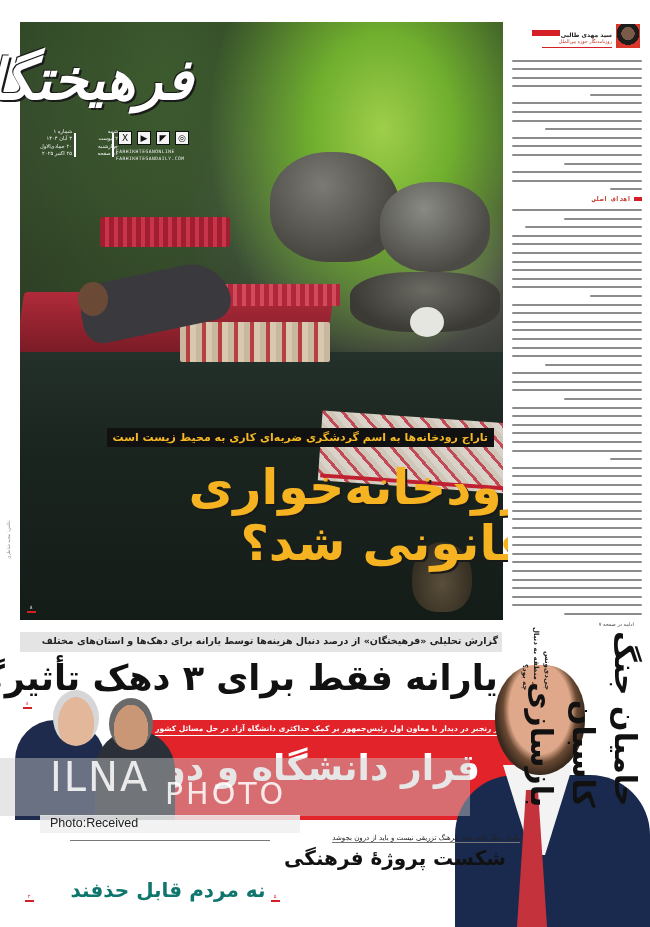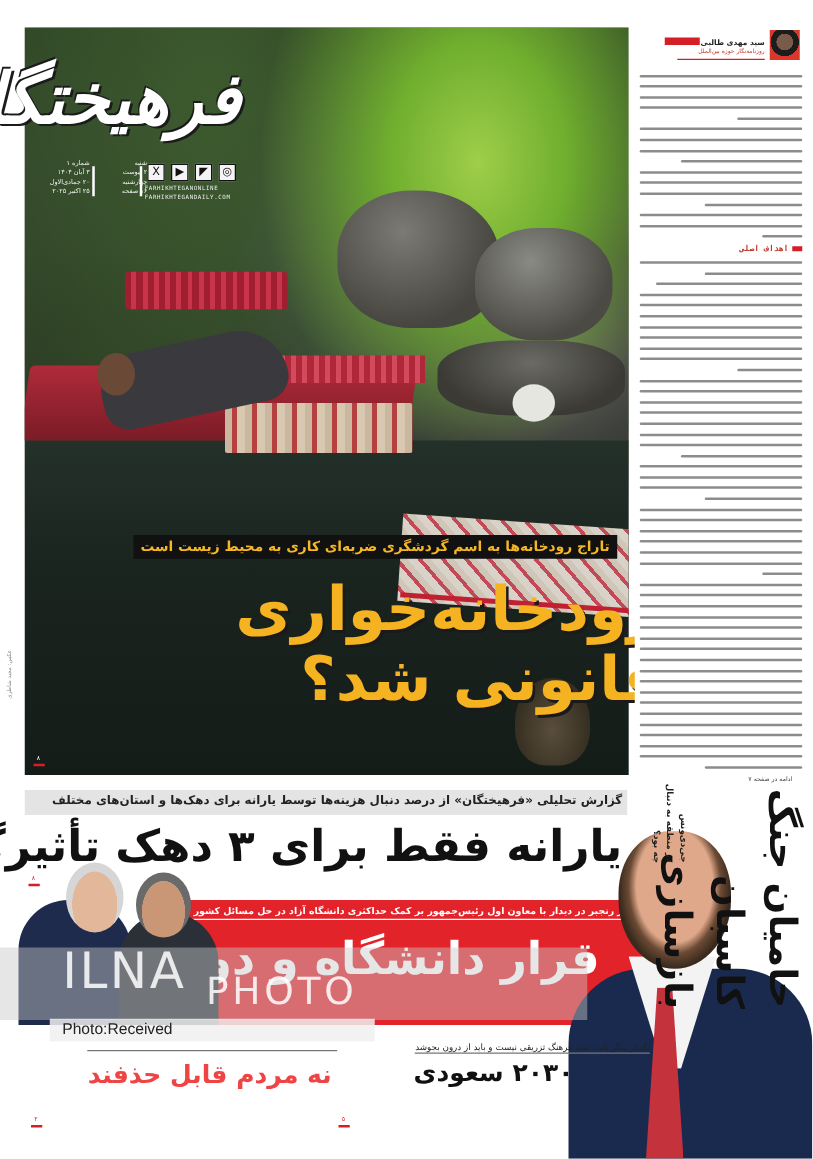--- a/index.html
+++ b/index.html
@@ -91,21 +91,21 @@
   .vert-kicker { position:absolute; left:512px; top:620px; width:40px; height:70px; writing-mode:vertical-rl; font-size:7px; font-weight:bold; color:#222; line-height:11px; }
 
   .watermark { position:absolute; left:0; top:758px; width:470px; height:58px; background:rgba(200,200,200,0.45); }
   .wm-ilna { position:absolute; left:50px; top:754px; font-size:40px; font-weight:normal; color:rgba(255,255,255,0.85); letter-spacing:2px; direction:ltr; }
   .wm-photo { position:absolute; left:165px; top:776px; font-size:30px; color:rgba(255,255,255,0.85); letter-spacing:3px; direction:ltr; }
   .wm-received-bg { position:absolute; left:40px; top:815px; width:260px; height:18px; background:rgba(240,240,240,0.85); }
   .wm-received { position:absolute; left:50px; top:816px; font-size:12.5px; color:#222; direction:ltr; font-family:Liberation Sans, sans-serif; }
 
   .small-kicker-a { position:absolute; right:380px; top:835px; width:200px; height:6px; border-bottom:1px solid #777; font-size:4px; color:#555; }
   .small-kicker-b { position:absolute; right:130px; top:834px; font-size:7px; color:#222; white-space:nowrap; border-bottom:1px solid #777; }
-  .bottom-head-a { position:absolute; right:382px; top:846px; width:200px; text-align:center; font-size:20px; font-weight:bold; color:#ef4444; line-height:26px; }
+  .bottom-head-a { position:absolute; right:382px; top:877px; width:200px; text-align:center; font-size:20px; font-weight:bold; color:#0f766e; line-height:26px; }
   .bottom-head-b { position:absolute; right:140px; top:845px; width:230px; text-align:center; font-size:20px; font-weight:bold; color:#111; line-height:26px; }
 </style>
 </head>
 <body>
 
 <div class="hero">
   <div class="rock1"></div>
   <div class="rock2"></div>
   <div class="rock3"></div>
   <div class="water"></div>
@@ -270,15 +270,15 @@
 <div class="wm-received">Photo:Received</div>
 
 <div class="small-kicker-a"></div>
 <div class="bottom-head-a">
   <div>نه مردم قابل حذفند</div>
 </div>
 <div class="pg-marker" style="left:24px; top:893px;">۲</div>
 
 <div class="small-kicker-b">یک‌بار دیگر ثابت شد، فرهنگ تزریقی نیست و باید از درون بجوشد</div>
 <div class="bottom-head-b">
-  <div>۲۰۳۰ سعودی</div>
+  <div>شکست پروژهٔ فرهنگی</div>
 </div>
 <div class="pg-marker" style="left:270px; top:893px;">۵</div>
 
 </body></html>

